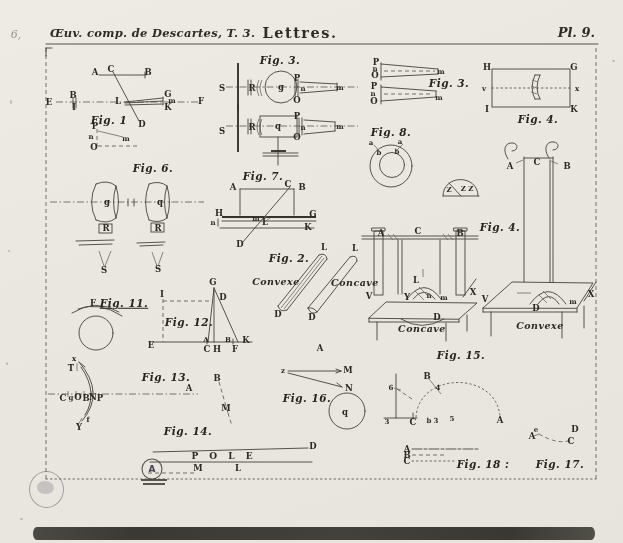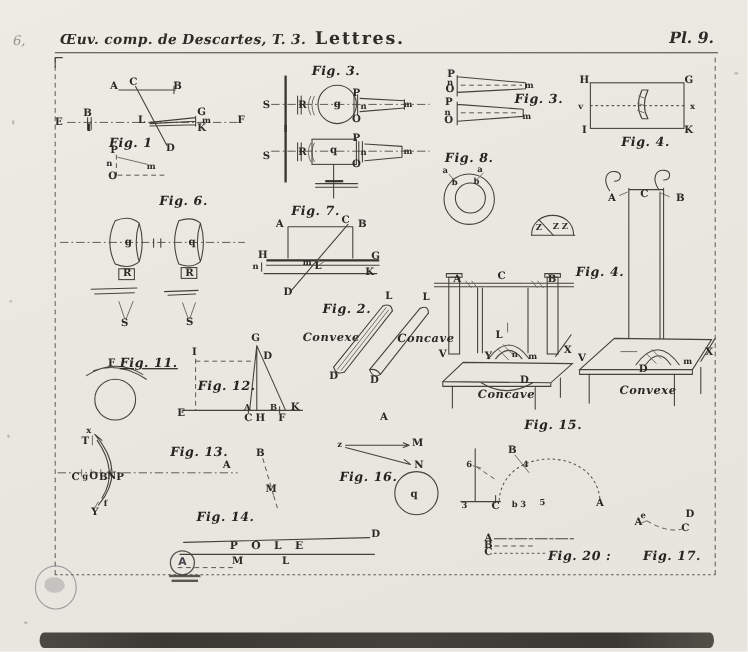--- a/index.html
+++ b/index.html
@@ -390,19 +390,19 @@
     <span class="lbl " style="left: 320px; top: 348px;">A</span>
     <span class="lbl sm" style="left: 283px; top: 370px;">z</span>
     <span class="lbl " style="left: 348px; top: 370px;">M</span>
     <span class="lbl " style="left: 349px; top: 388px;">N</span>
     <span class="lbl " style="left: 345px; top: 412px;">q</span>
     <span class="lbl cap" style="left: 560px; top: 464px;">Fig. 17.</span>
     <span class="lbl sm" style="left: 536px; top: 429px;">e</span>
     <span class="lbl " style="left: 532px; top: 436px;">A</span>
     <span class="lbl " style="left: 575px; top: 429px;">D</span>
     <span class="lbl " style="left: 571px; top: 441px;">C</span>
-    <span class="lbl cap" style="left: 483px; top: 464px;">Fig. 20 :</span>
+    <span class="lbl cap" style="left: 483px; top: 464px;">Fig. 18 :</span>
     <span class="lbl " style="left: 407px; top: 449px;">A</span>
     <span class="lbl " style="left: 407px; top: 455px;">B</span>
     <span class="lbl " style="left: 407px; top: 461px;">C</span>
     <span class="lbl hand" style="left: 16px; top: 34px;">6,</span>
     <span class="lbl stamp-letter" style="left: 152px; top: 469px;">A</span>
   </div>
 
 </body></html>

